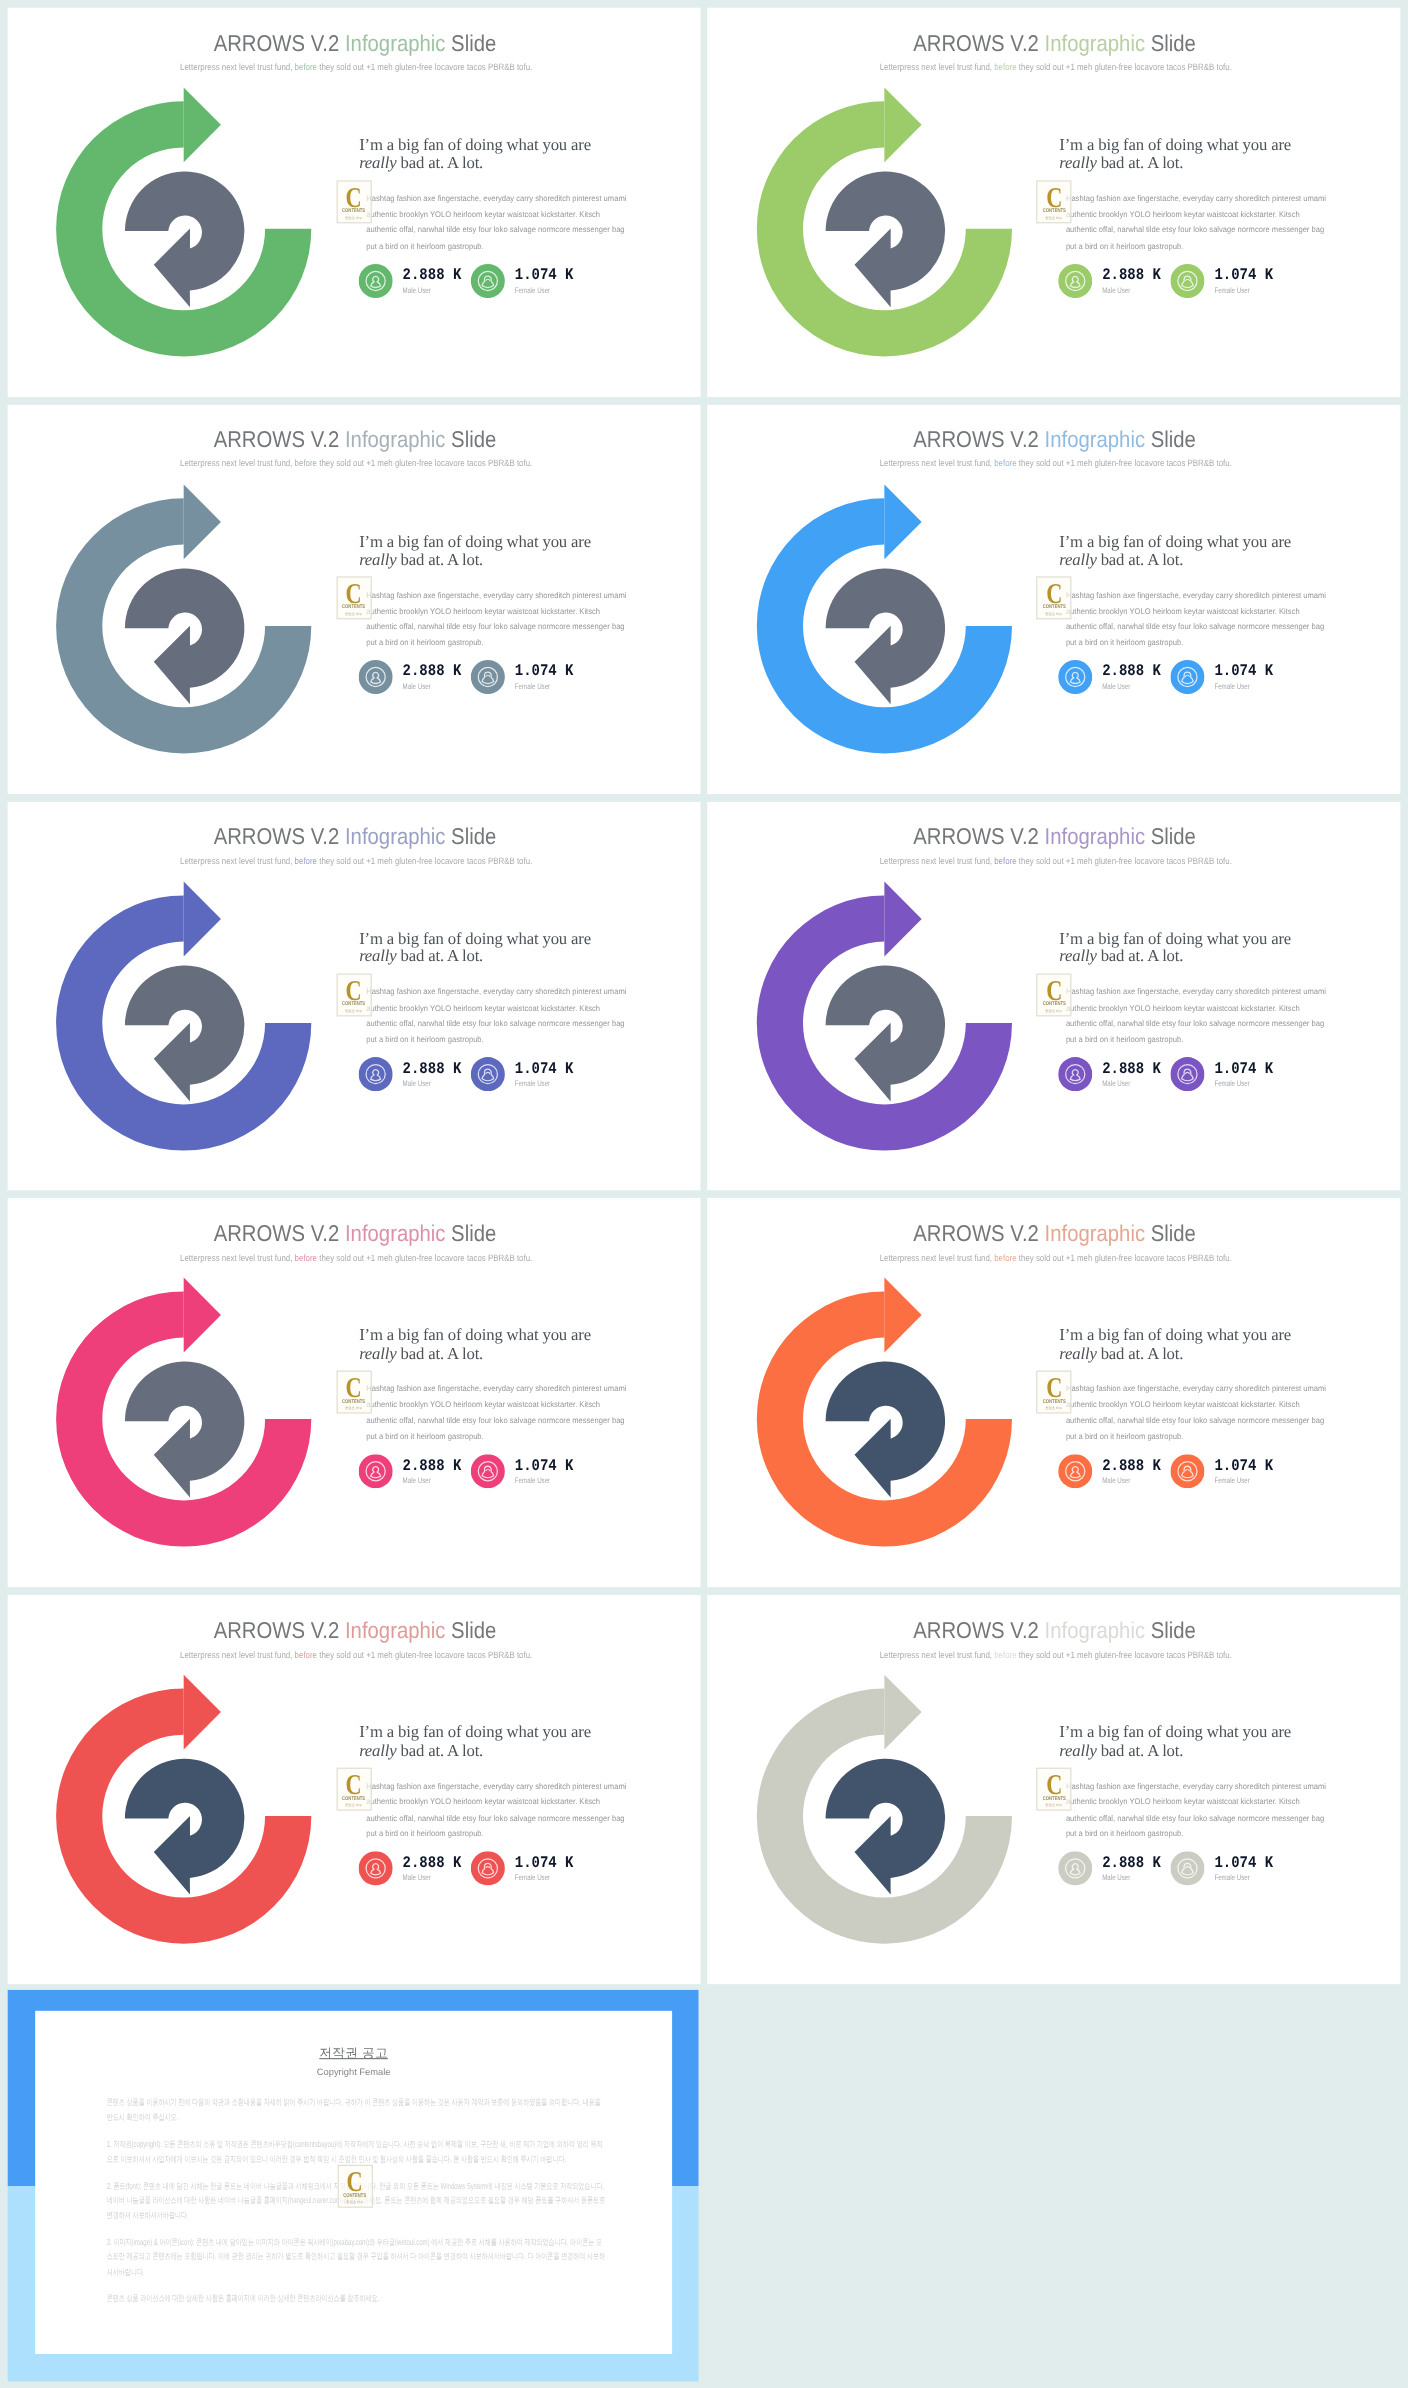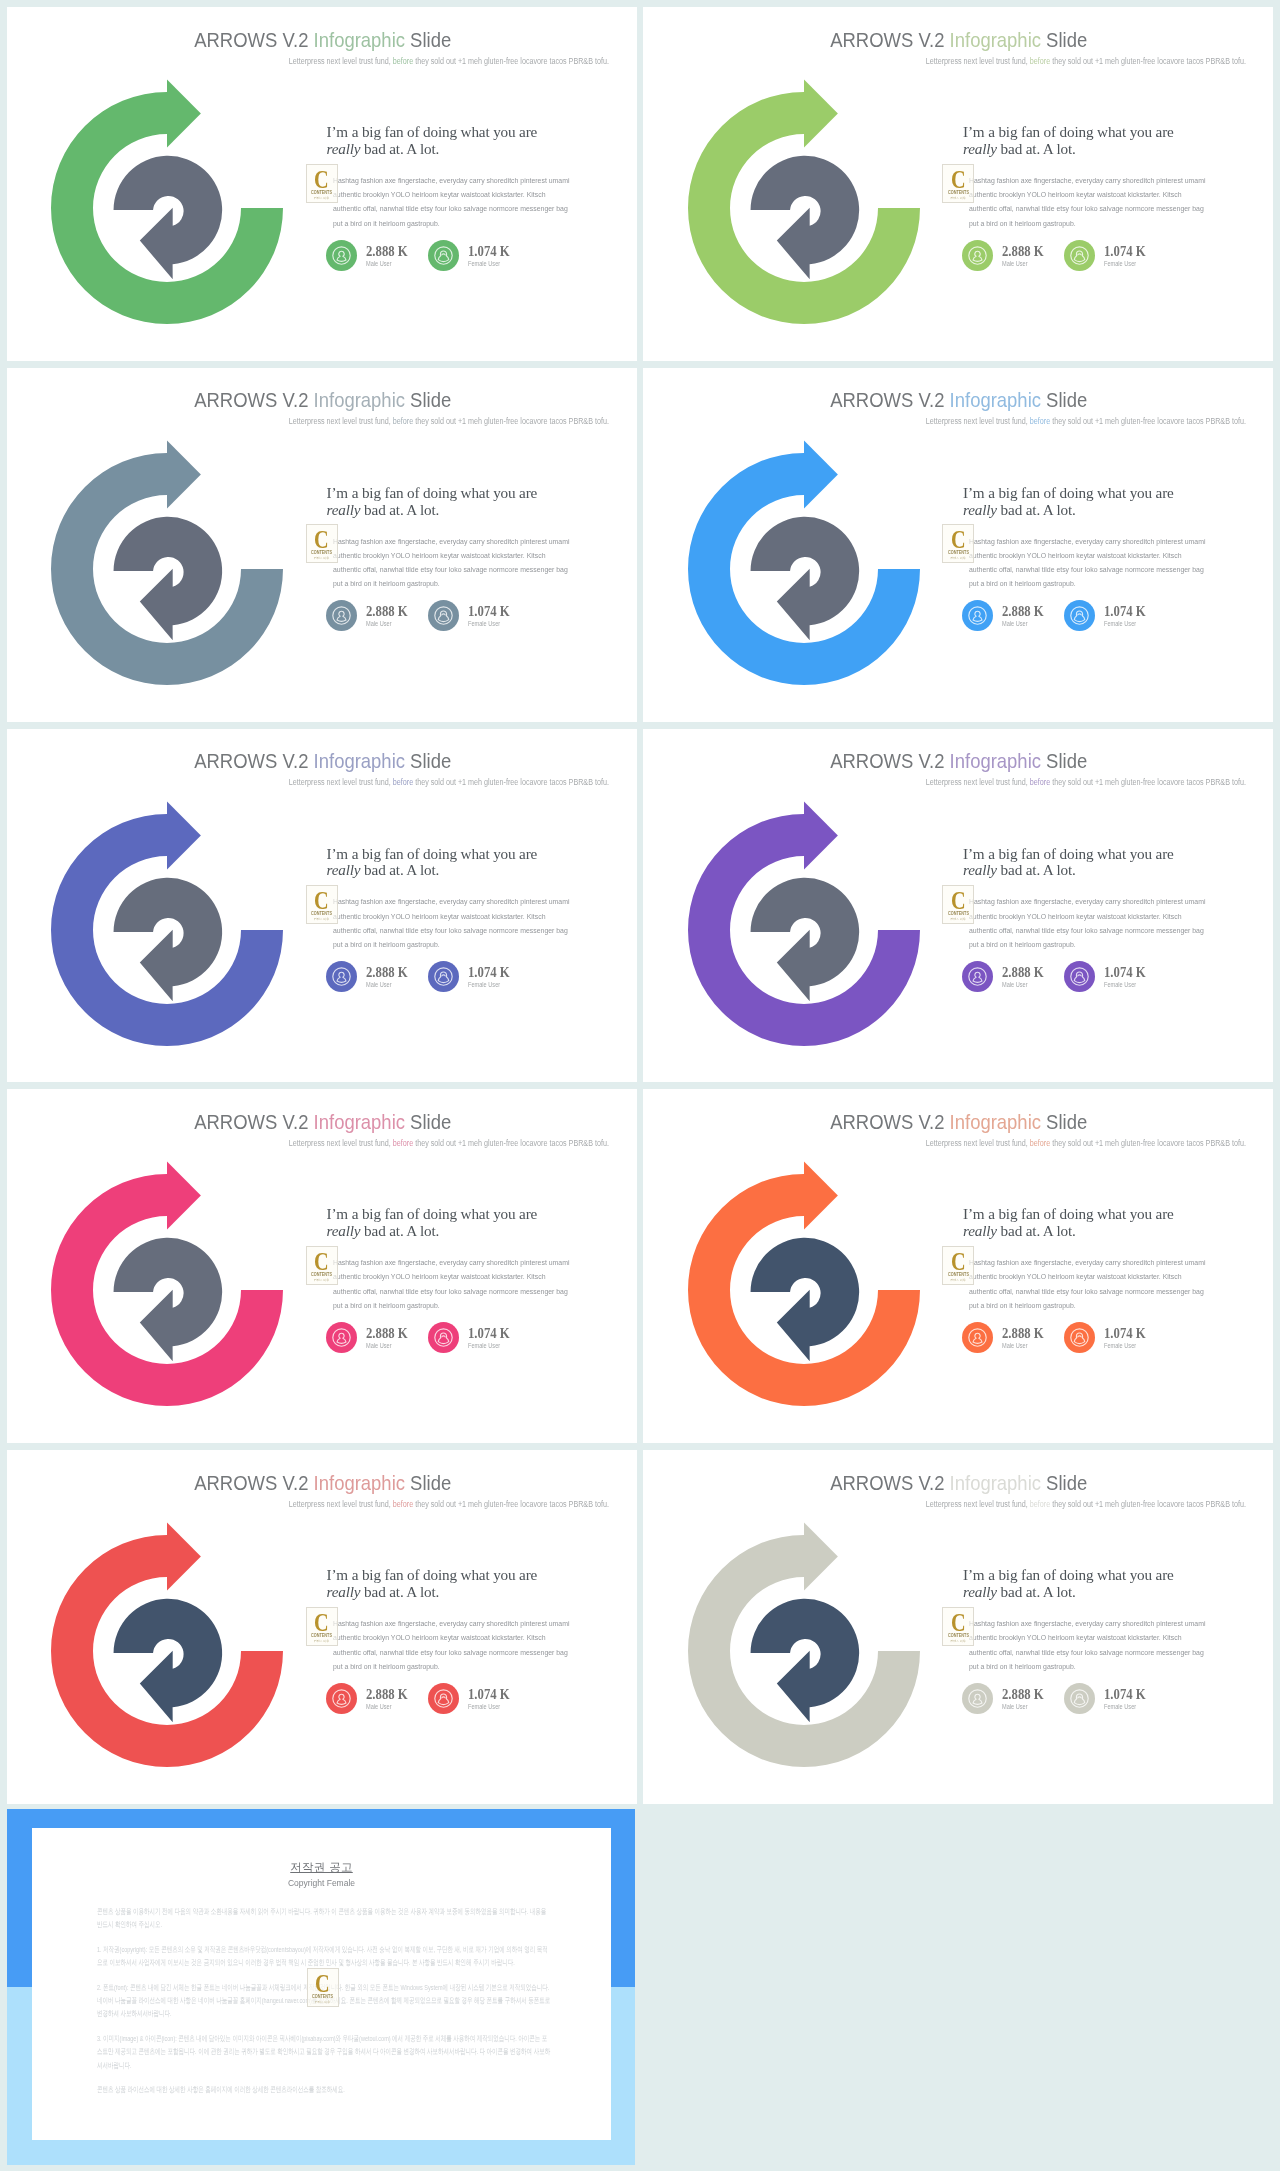--- a/index.html
+++ b/index.html
@@ -6,21 +6,21 @@
   html,body{margin:0;padding:0;}
   body{width:1280px;height:2171px;background:#e1eded;
        font-family:"Liberation Sans",sans-serif;overflow:hidden;}
   #deck{position:relative;width:1280px;height:2171px;}
   .slide{position:absolute;width:637px;height:360.8px;overflow:hidden;}
   .paper{position:absolute;left:6.5px;top:7px;width:630px;height:354px;background:#fff;}
 
   .s-title{position:absolute;left:3.5px;width:625px;top:18.5px;text-align:center;
            font-size:20.8px;line-height:27px;color:#74777a;font-weight:400;white-space:nowrap;}
   .s-title>.sq{display:inline-block;transform:scaleX(.888);transform-origin:center;}
-  .s-sub{position:absolute;left:4.5px;width:625px;top:47.5px;text-align:right;
+  .s-sub{position:absolute;left:4.5px;width:625px;top:47.5px;text-align:center;
          font-size:8.4px;line-height:12px;color:#a8abad;white-space:nowrap;}
   .s-sub>.sq{display:inline-block;transform:scaleX(.857);transform-origin:center;}
   .bodytxt>.sq{display:block;transform:scaleX(.9285);transform-origin:left top;width:257px;}
 
   .graphic{position:absolute;left:31.5px;top:59px;width:260px;height:270px;}
   .graphic svg{display:block;}
 
   .lead{position:absolute;left:320px;top:117px;width:272px;
         font-family:"Liberation Serif",serif;font-size:15.2px;line-height:16.7px;color:#4d5358;
         letter-spacing:-.15px;}
@@ -29,22 +29,22 @@
   .bodytxt{position:absolute;left:326px;top:166.8px;width:242px;font-size:7.45px;
            line-height:14.3px;color:#93969a;}
 
   .stats{position:absolute;left:319px;top:232.5px;height:34px;}
   .stat{position:absolute;top:0;height:31px;}
   .stat.a{left:0;}
   .stat.b{left:102px;}
   .badge{position:absolute;left:0;top:0;width:30px;height:30px;border-radius:50%;}
   .badge svg{position:absolute;left:0;top:0;}
   .stxt{position:absolute;left:40px;top:4px;white-space:nowrap;}
-  .num{font-family:Liberation Serif, serif;font-weight:bold;font-size:14.7px;
-       line-height:15px;color:#737373;white-space:nowrap;}
+  .num{font-family:Liberation Mono, monospace;font-weight:bold;font-size:14.7px;
+       line-height:15px;color:#0f172a;white-space:nowrap;}
   .num>span,.lbl>span{display:inline-block;transform-origin:left center;}
   .num>span{transform:scaleX(.865);}
   .lbl{font-size:7.3px;line-height:10px;color:#a5a8aa;white-space:nowrap;text-decoration:underline;}
   .lbl>span{transform:scaleX(.77);}
 
   .wm{position:absolute;width:32px;height:39px;border:1px solid #dedbd1;
       background:rgba(253,252,243,.62);box-sizing:border-box;}
   .wm .c{position:absolute;left:0;right:0;top:2px;text-align:center;
          font-family:"Liberation Serif",serif;font-size:26px;line-height:26px;
          font-weight:bold;color:#b8922c;}

